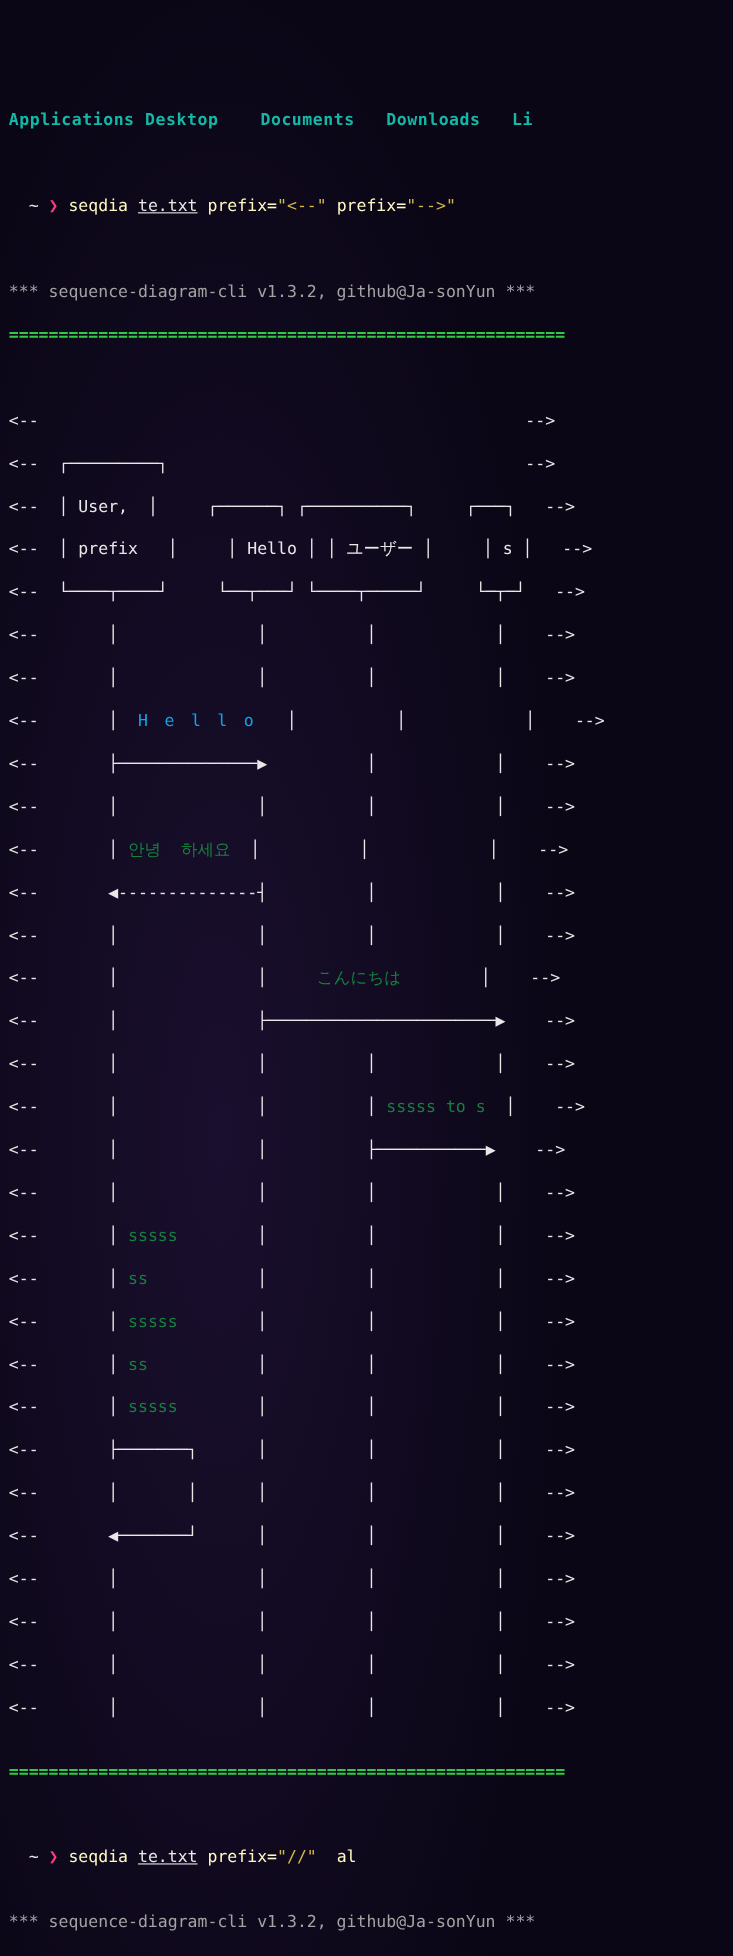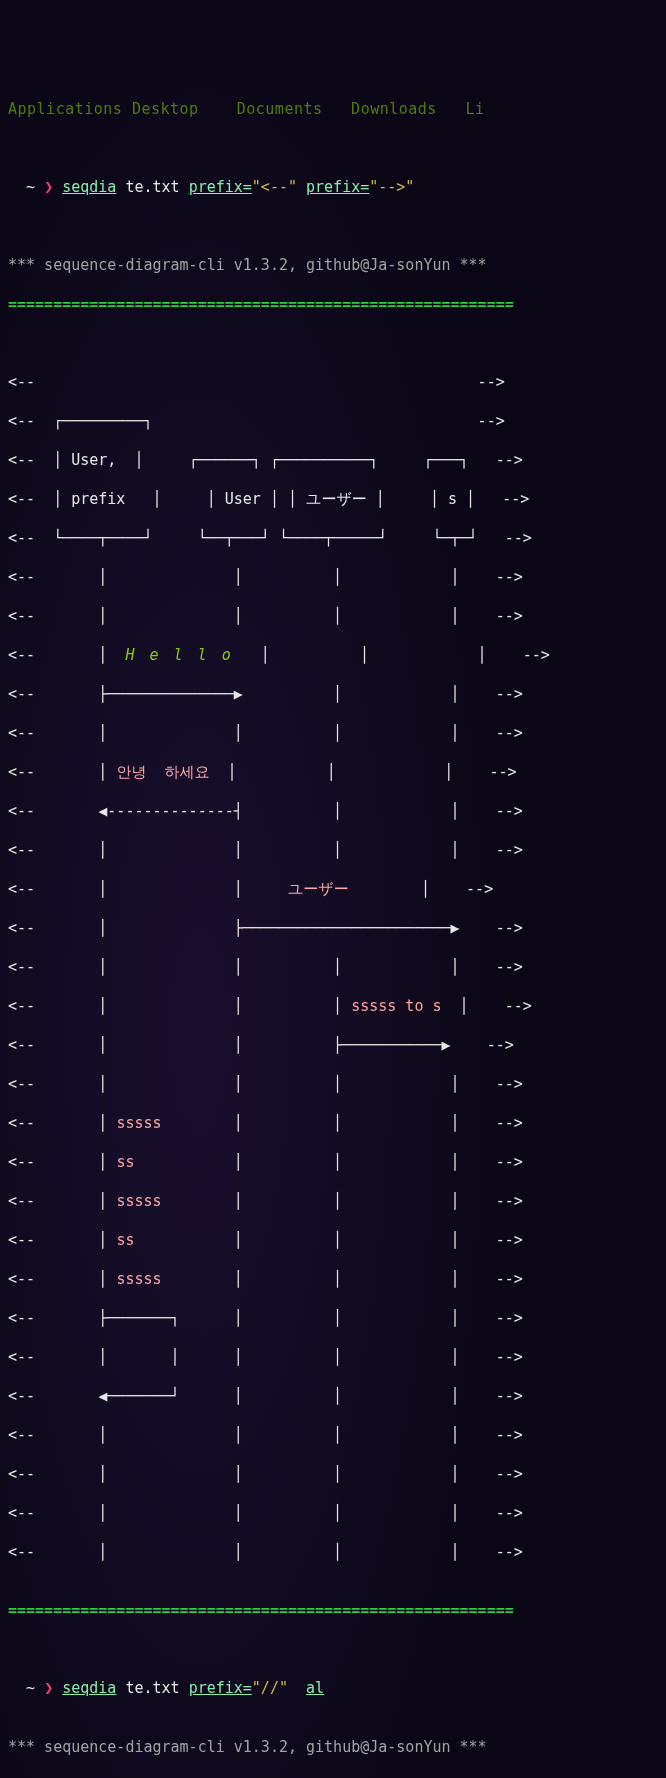--- a/index.html
+++ b/index.html
@@ -10,35 +10,35 @@
     font-family: "Menlo", "Monaco", "Consolas", monospace;
     font-size: 15px;
     line-height: 1.3;
     color: #e8e8e8;
     width: 666px;
     min-height: 1778px;
     padding: 2px 8px;
     white-space: pre;
     overflow: hidden;
   }
-  .menubar { color: #4d7c0f; font-weight: normal; letter-spacing: 0.5px; }
+  .menubar { color: #14b8a6; font-weight: bold; letter-spacing: 0.5px; }
   .prompt-apple { color: #e8e8e8; }
   .prompt-home { color: #3a6fff; }
   .prompt-path { color: #e8e8e8; }
   .prompt-arrow { color: #ff3a7a; font-weight: bold; }
-  .cmd { color: #86efac; text-decoration: underline; }
-  .cmd-file { color: #e8e8e8; }
+  .cmd { color: #fef9c3; }
+  .cmd-file { color: #e8e8e8; text-decoration: underline; }
   .cmd-str { color: #d4b84a; }
   .banner { color: #a3a3a3; }
   .sep { color: #2ecc40; font-weight: bold; }
   .prefix { color: #e8e8e8; }
   .suffix { color: #e8e8e8; }
   .box { color: #e8e8e8; }
-  .msg { color: #84cc16; letter-spacing: 3px; font-style: italic; }
-  .msg-tight { color: #fca5a5; letter-spacing: 0; }
+  .msg { color: #0ea5e9; letter-spacing: 3px; }
+  .msg-tight { color: #15803d; letter-spacing: 0; }
   .line { display: block; height: 1.3em; }
 </style>
 </head>
 <body>
 
 
 
 
 <span class="line menubar">Applications Desktop    Documents   Downloads   Li</span>
 
@@ -46,31 +46,31 @@
 <span class="line"><span class="prompt-apple"></span> <span class="prompt-home"></span> <span class="prompt-path">~</span> <span class="prompt-arrow">❯</span> <span class="cmd">seqdia</span> <span class="cmd-file">te.txt</span> <span class="cmd">prefix=</span><span class="cmd-str">"&lt;--"</span> <span class="cmd">prefix=</span><span class="cmd-str">"--&gt;"</span></span>
 
 
 <span class="line banner">*** sequence-diagram-cli v1.3.2, github@Ja-sonYun ***</span>
 <span class="line sep">========================================================</span>
 
 
 <span class="line"><span class="prefix">&lt;--</span>                                                 <span class="suffix">--&gt;</span></span>
 <span class="line"><span class="prefix">&lt;--</span>  <span class="box">┌─────────┐</span>                                    <span class="suffix">--&gt;</span></span>
 <span class="line"><span class="prefix">&lt;--</span>  <span class="box">│ User,  │</span>     <span class="box">┌──────┐</span> <span class="box">┌──────────┐</span>     <span class="box">┌───┐</span>   <span class="suffix">--&gt;</span></span>
-<span class="line"><span class="prefix">&lt;--</span>  <span class="box">│ prefix   │</span>     <span class="box">│ User │</span> <span class="box">│ ユーザー │</span>     <span class="box">│ s │</span>   <span class="suffix">--&gt;</span></span>
+<span class="line"><span class="prefix">&lt;--</span>  <span class="box">│ prefix   │</span>     <span class="box">│ Hello │</span> <span class="box">│ ユーザー │</span>     <span class="box">│ s │</span>   <span class="suffix">--&gt;</span></span>
 <span class="line"><span class="prefix">&lt;--</span>  <span class="box">└────┬────┘</span>     <span class="box">└──┬───┘</span> <span class="box">└────┬─────┘</span>     <span class="box">└─┬─┘</span>   <span class="suffix">--&gt;</span></span>
 <span class="line"><span class="prefix">&lt;--</span>       │              │          │            │    <span class="suffix">--&gt;</span></span>
 <span class="line"><span class="prefix">&lt;--</span>       │              │          │            │    <span class="suffix">--&gt;</span></span>
 <span class="line"><span class="prefix">&lt;--</span>       │  <span class="msg">H e l l o</span>   │          │            │    <span class="suffix">--&gt;</span></span>
 <span class="line"><span class="prefix">&lt;--</span>       ├<span class="box">──────────────▶</span>          │            │    <span class="suffix">--&gt;</span></span>
 <span class="line"><span class="prefix">&lt;--</span>       │              │          │            │    <span class="suffix">--&gt;</span></span>
 <span class="line"><span class="prefix">&lt;--</span>       │ <span class="msg-tight">안녕  하세요</span>  │          │            │    <span class="suffix">--&gt;</span></span>
 <span class="line"><span class="prefix">&lt;--</span>       <span class="box">◀--------------</span>┤          │            │    <span class="suffix">--&gt;</span></span>
 <span class="line"><span class="prefix">&lt;--</span>       │              │          │            │    <span class="suffix">--&gt;</span></span>
-<span class="line"><span class="prefix">&lt;--</span>       │              │     <span class="msg-tight">ユーザー</span>        │    <span class="suffix">--&gt;</span></span>
+<span class="line"><span class="prefix">&lt;--</span>       │              │     <span class="msg-tight">こんにちは</span>        │    <span class="suffix">--&gt;</span></span>
 <span class="line"><span class="prefix">&lt;--</span>       │              ├<span class="box">───────────────────────▶</span>    <span class="suffix">--&gt;</span></span>
 <span class="line"><span class="prefix">&lt;--</span>       │              │          │            │    <span class="suffix">--&gt;</span></span>
 <span class="line"><span class="prefix">&lt;--</span>       │              │          │ <span class="msg-tight">sssss to s</span>  │    <span class="suffix">--&gt;</span></span>
 <span class="line"><span class="prefix">&lt;--</span>       │              │          ├<span class="box">───────────▶</span>    <span class="suffix">--&gt;</span></span>
 <span class="line"><span class="prefix">&lt;--</span>       │              │          │            │    <span class="suffix">--&gt;</span></span>
 <span class="line"><span class="prefix">&lt;--</span>       │ <span class="msg-tight">sssss</span>        │          │            │    <span class="suffix">--&gt;</span></span>
 <span class="line"><span class="prefix">&lt;--</span>       │ <span class="msg-tight">ss</span>           │          │            │    <span class="suffix">--&gt;</span></span>
 <span class="line"><span class="prefix">&lt;--</span>       │ <span class="msg-tight">sssss</span>        │          │            │    <span class="suffix">--&gt;</span></span>
 <span class="line"><span class="prefix">&lt;--</span>       │ <span class="msg-tight">ss</span>           │          │            │    <span class="suffix">--&gt;</span></span>
 <span class="line"><span class="prefix">&lt;--</span>       │ <span class="msg-tight">sssss</span>        │          │            │    <span class="suffix">--&gt;</span></span>

